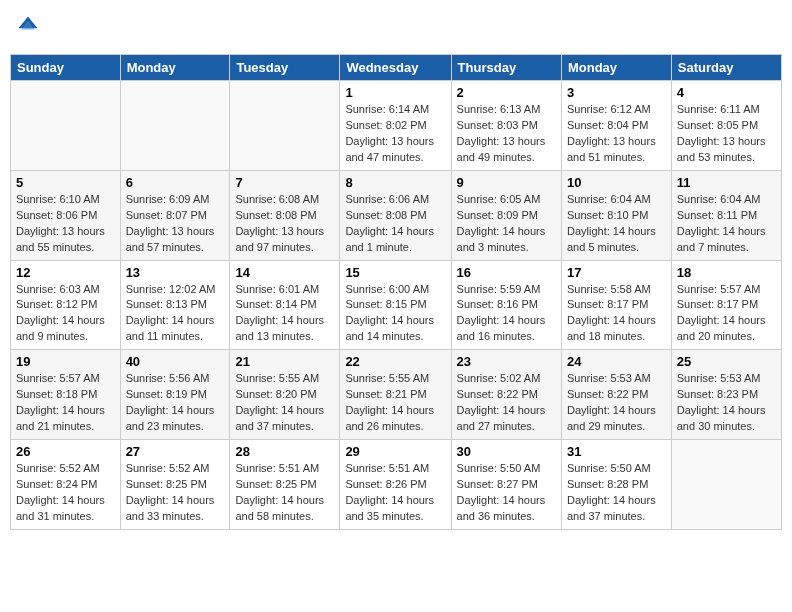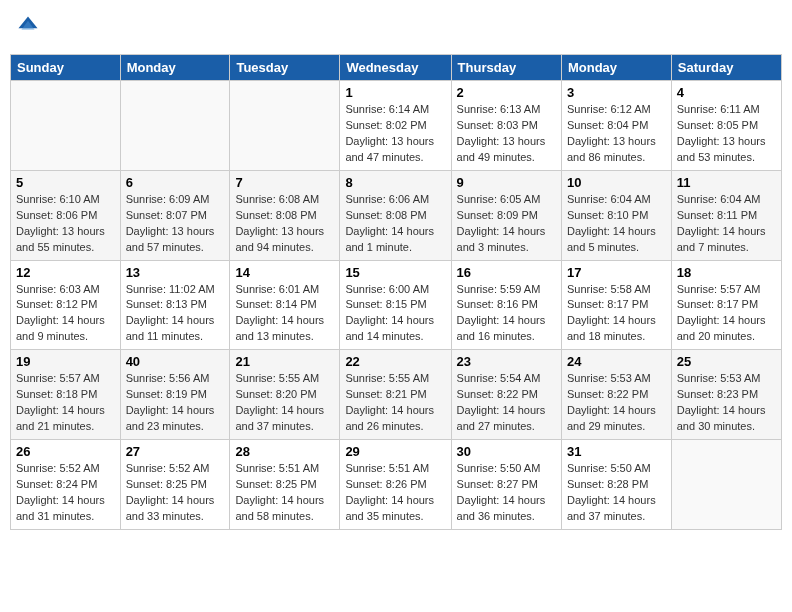--- a/index.html
+++ b/index.html
@@ -126,39 +126,39 @@
         <td>
           <div class="day-num">1</div>
           <div class="day-info"><span>Sunrise: 6:14 AM</span><br><span>Sunset: 8:02 PM</span><br><span>Daylight: 13 hours</span><br><span>and 47 minutes.</span></div>
         </td>
         <td>
           <div class="day-num">2</div>
           <div class="day-info"><span>Sunrise: 6:13 AM</span><br><span>Sunset: 8:03 PM</span><br><span>Daylight: 13 hours</span><br><span>and 49 minutes.</span></div>
         </td>
         <td>
           <div class="day-num">3</div>
-          <div class="day-info"><span>Sunrise: 6:12 AM</span><br><span>Sunset: 8:04 PM</span><br><span>Daylight: 13 hours</span><br><span>and 86 minutes.</span></div>
+          <div class="day-info"><span>Sunrise: 6:12 AM</span><br><span>Sunset: 8:04 PM</span><br><span>Daylight: 13 hours</span><br><span>and 51 minutes.</span></div>
         </td>
         <td>
           <div class="day-num">4</div>
           <div class="day-info"><span>Sunrise: 6:11 AM</span><br><span>Sunset: 8:05 PM</span><br><span>Daylight: 13 hours</span><br><span>and 53 minutes.</span></div>
         </td>
       </tr>
       <tr>
         <td>
           <div class="day-num">5</div>
           <div class="day-info"><span>Sunrise: 6:10 AM</span><br><span>Sunset: 8:06 PM</span><br><span>Daylight: 13 hours</span><br><span>and 55 minutes.</span></div>
         </td>
         <td>
           <div class="day-num">6</div>
           <div class="day-info"><span>Sunrise: 6:09 AM</span><br><span>Sunset: 8:07 PM</span><br><span>Daylight: 13 hours</span><br><span>and 57 minutes.</span></div>
         </td>
         <td>
           <div class="day-num">7</div>
-          <div class="day-info"><span>Sunrise: 6:08 AM</span><br><span>Sunset: 8:08 PM</span><br><span>Daylight: 13 hours</span><br><span>and 94 minutes.</span></div>
+          <div class="day-info"><span>Sunrise: 6:08 AM</span><br><span>Sunset: 8:08 PM</span><br><span>Daylight: 13 hours</span><br><span>and 97 minutes.</span></div>
         </td>
         <td>
           <div class="day-num">8</div>
           <div class="day-info"><span>Sunrise: 6:06 AM</span><br><span>Sunset: 8:08 PM</span><br><span>Daylight: 14 hours</span><br><span>and 1 minute.</span></div>
         </td>
         <td>
           <div class="day-num">9</div>
           <div class="day-info"><span>Sunrise: 6:05 AM</span><br><span>Sunset: 8:09 PM</span><br><span>Daylight: 14 hours</span><br><span>and 3 minutes.</span></div>
         </td>
         <td>
@@ -170,21 +170,21 @@
           <div class="day-info"><span>Sunrise: 6:04 AM</span><br><span>Sunset: 8:11 PM</span><br><span>Daylight: 14 hours</span><br><span>and 7 minutes.</span></div>
         </td>
       </tr>
       <tr>
         <td>
           <div class="day-num">12</div>
           <div class="day-info"><span>Sunrise: 6:03 AM</span><br><span>Sunset: 8:12 PM</span><br><span>Daylight: 14 hours</span><br><span>and 9 minutes.</span></div>
         </td>
         <td>
           <div class="day-num">13</div>
-          <div class="day-info"><span>Sunrise: 11:02 AM</span><br><span>Sunset: 8:13 PM</span><br><span>Daylight: 14 hours</span><br><span>and 11 minutes.</span></div>
+          <div class="day-info"><span>Sunrise: 12:02 AM</span><br><span>Sunset: 8:13 PM</span><br><span>Daylight: 14 hours</span><br><span>and 11 minutes.</span></div>
         </td>
         <td>
           <div class="day-num">14</div>
           <div class="day-info"><span>Sunrise: 6:01 AM</span><br><span>Sunset: 8:14 PM</span><br><span>Daylight: 14 hours</span><br><span>and 13 minutes.</span></div>
         </td>
         <td>
           <div class="day-num">15</div>
           <div class="day-info"><span>Sunrise: 6:00 AM</span><br><span>Sunset: 8:15 PM</span><br><span>Daylight: 14 hours</span><br><span>and 14 minutes.</span></div>
         </td>
         <td>
@@ -212,21 +212,21 @@
         <td>
           <div class="day-num">21</div>
           <div class="day-info"><span>Sunrise: 5:55 AM</span><br><span>Sunset: 8:20 PM</span><br><span>Daylight: 14 hours</span><br><span>and 37 minutes.</span></div>
         </td>
         <td>
           <div class="day-num">22</div>
           <div class="day-info"><span>Sunrise: 5:55 AM</span><br><span>Sunset: 8:21 PM</span><br><span>Daylight: 14 hours</span><br><span>and 26 minutes.</span></div>
         </td>
         <td>
           <div class="day-num">23</div>
-          <div class="day-info"><span>Sunrise: 5:54 AM</span><br><span>Sunset: 8:22 PM</span><br><span>Daylight: 14 hours</span><br><span>and 27 minutes.</span></div>
+          <div class="day-info"><span>Sunrise: 5:02 AM</span><br><span>Sunset: 8:22 PM</span><br><span>Daylight: 14 hours</span><br><span>and 27 minutes.</span></div>
         </td>
         <td>
           <div class="day-num">24</div>
           <div class="day-info"><span>Sunrise: 5:53 AM</span><br><span>Sunset: 8:22 PM</span><br><span>Daylight: 14 hours</span><br><span>and 29 minutes.</span></div>
         </td>
         <td>
           <div class="day-num">25</div>
           <div class="day-info"><span>Sunrise: 5:53 AM</span><br><span>Sunset: 8:23 PM</span><br><span>Daylight: 14 hours</span><br><span>and 30 minutes.</span></div>
         </td>
       </tr>

